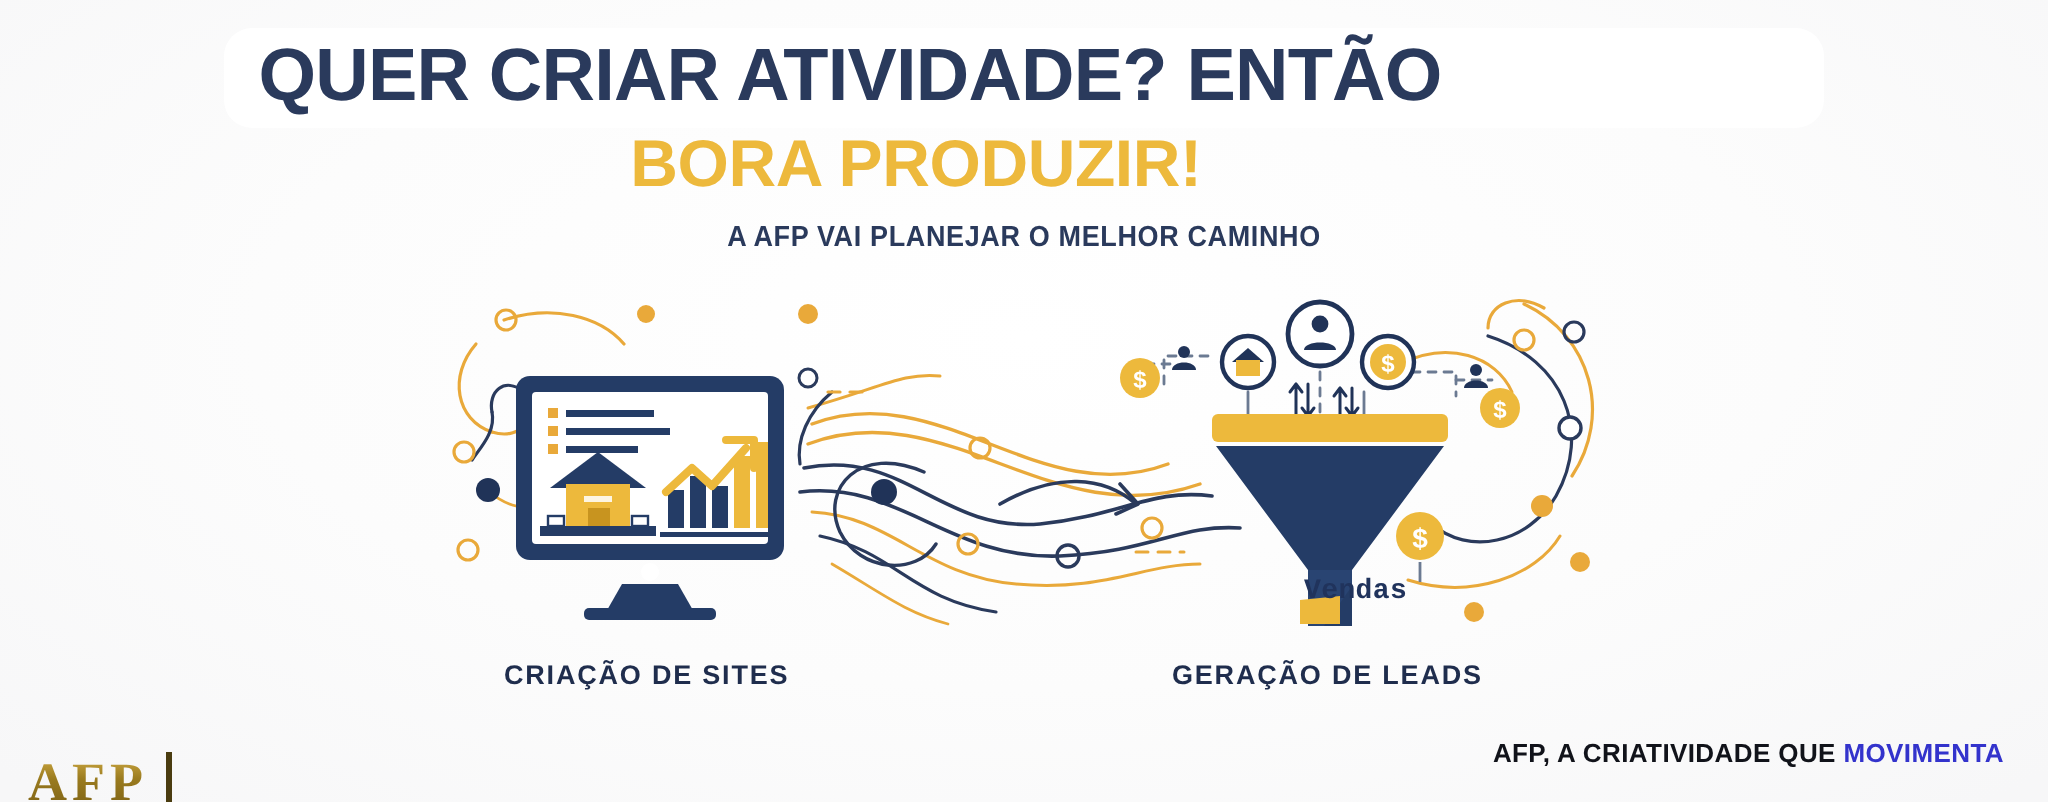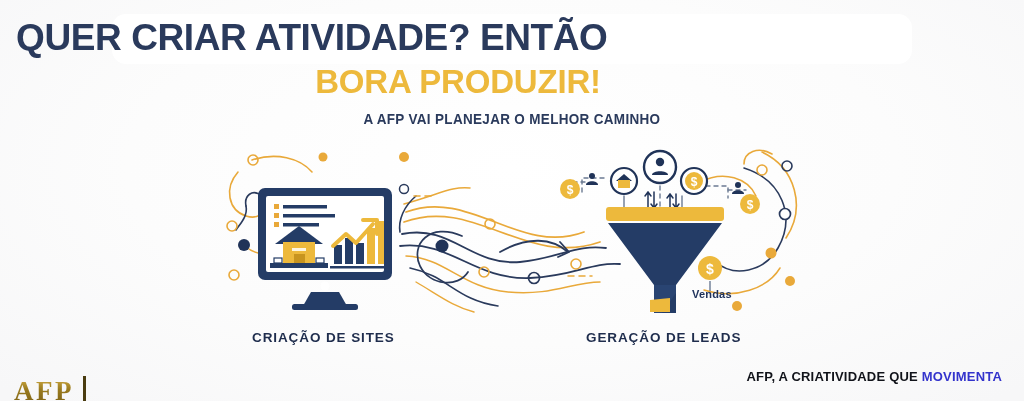--- a/index.html
+++ b/index.html
@@ -39,23 +39,24 @@
     left: 112px;
     top: 14px;
     width: 800px;
     height: 50px;
     background: #ffffff;
     border-radius: 14px;
   }
 
   .headline {
     position: absolute;
-    left: 16px;
+    left: 4px;
     top: 16px;
     width: 842px;
+    text-align: center;
     font-size: 37px;
     line-height: 44px;
     font-weight: 700;
     letter-spacing: -0.4px;
     color: #2a3a5c;
     white-space: nowrap;
   }
 
   .subhead {
     position: absolute;
@@ -94,27 +95,28 @@
     letter-spacing: 0.9px;
     color: #1f2d4d;
     white-space: nowrap;
   }
   .caption.sites { left: 252px; top: 330px; }
   .caption.leads { left: 586px; top: 330px; }
 
   
   .funnel-label {
     position: absolute;
-    left: 692px;
+    left: 652px;
     top: 288px;
-    font-size: 11px;
+    font-size: 14px;
     font-weight: 700;
     letter-spacing: 0.2px;
     color: #20335c;
     white-space: nowrap;
+    font-family: Liberation Mono, monospace;
   }
 
   
   .logo {
     position: absolute;
     left: 14px;
     top: 352px;
     display: flex;
     align-items: flex-start;
     gap: 9px;

